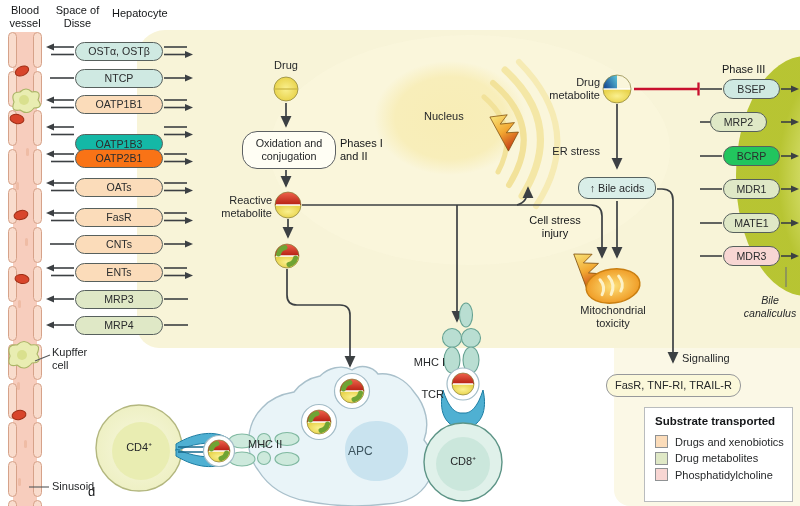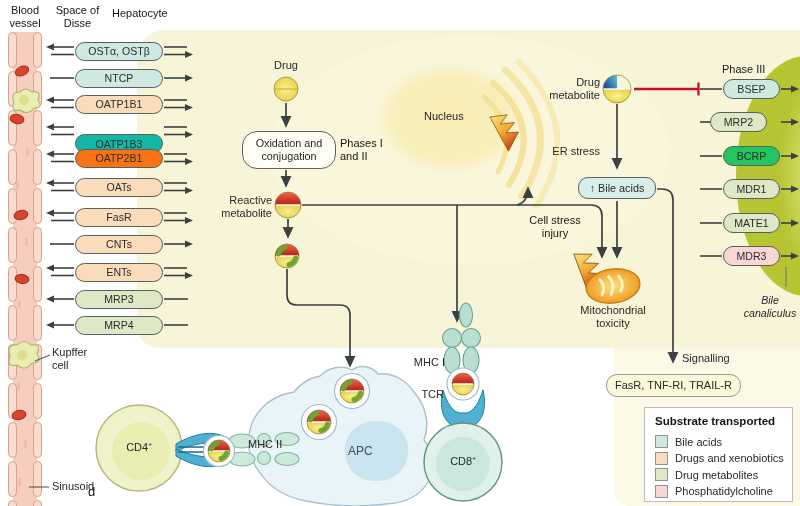--- a/index.html
+++ b/index.html
@@ -315,24 +315,20 @@
   <div class="lbl ta-c" style="left:441px;top:455px;width:44px;">CD8⁺</div>
 
   <div class="lbl" style="left:52px;top:346px;width:48px;">Kupffer cell</div>
   <div class="lbl" style="left:52px;top:480px;width:55px;">Sinusoid</div>
   <div class="lbl bold" style="left:88px;top:484px;width:14px;font-size:13px;">d</div>
 
   <div id="legend">
     <div class="title">Substrate transported</div>
     <div id="legend-items">
         <div class="leg-row">
-          <span class="leg-swatch" style="background: rgb(207, 233, 226);"></span>
-          <span class="leg-label">Bile acids</span>
-        </div>
-        <div class="leg-row">
           <span class="leg-swatch" style="background: rgb(251, 220, 186);"></span>
           <span class="leg-label">Drugs and xenobiotics</span>
         </div>
         <div class="leg-row">
           <span class="leg-swatch" style="background: rgb(223, 232, 198);"></span>
           <span class="leg-label">Drug metabolites</span>
         </div>
         <div class="leg-row">
           <span class="leg-swatch" style="background: rgb(248, 214, 211);"></span>
           <span class="leg-label">Phosphatidylcholine</span>

